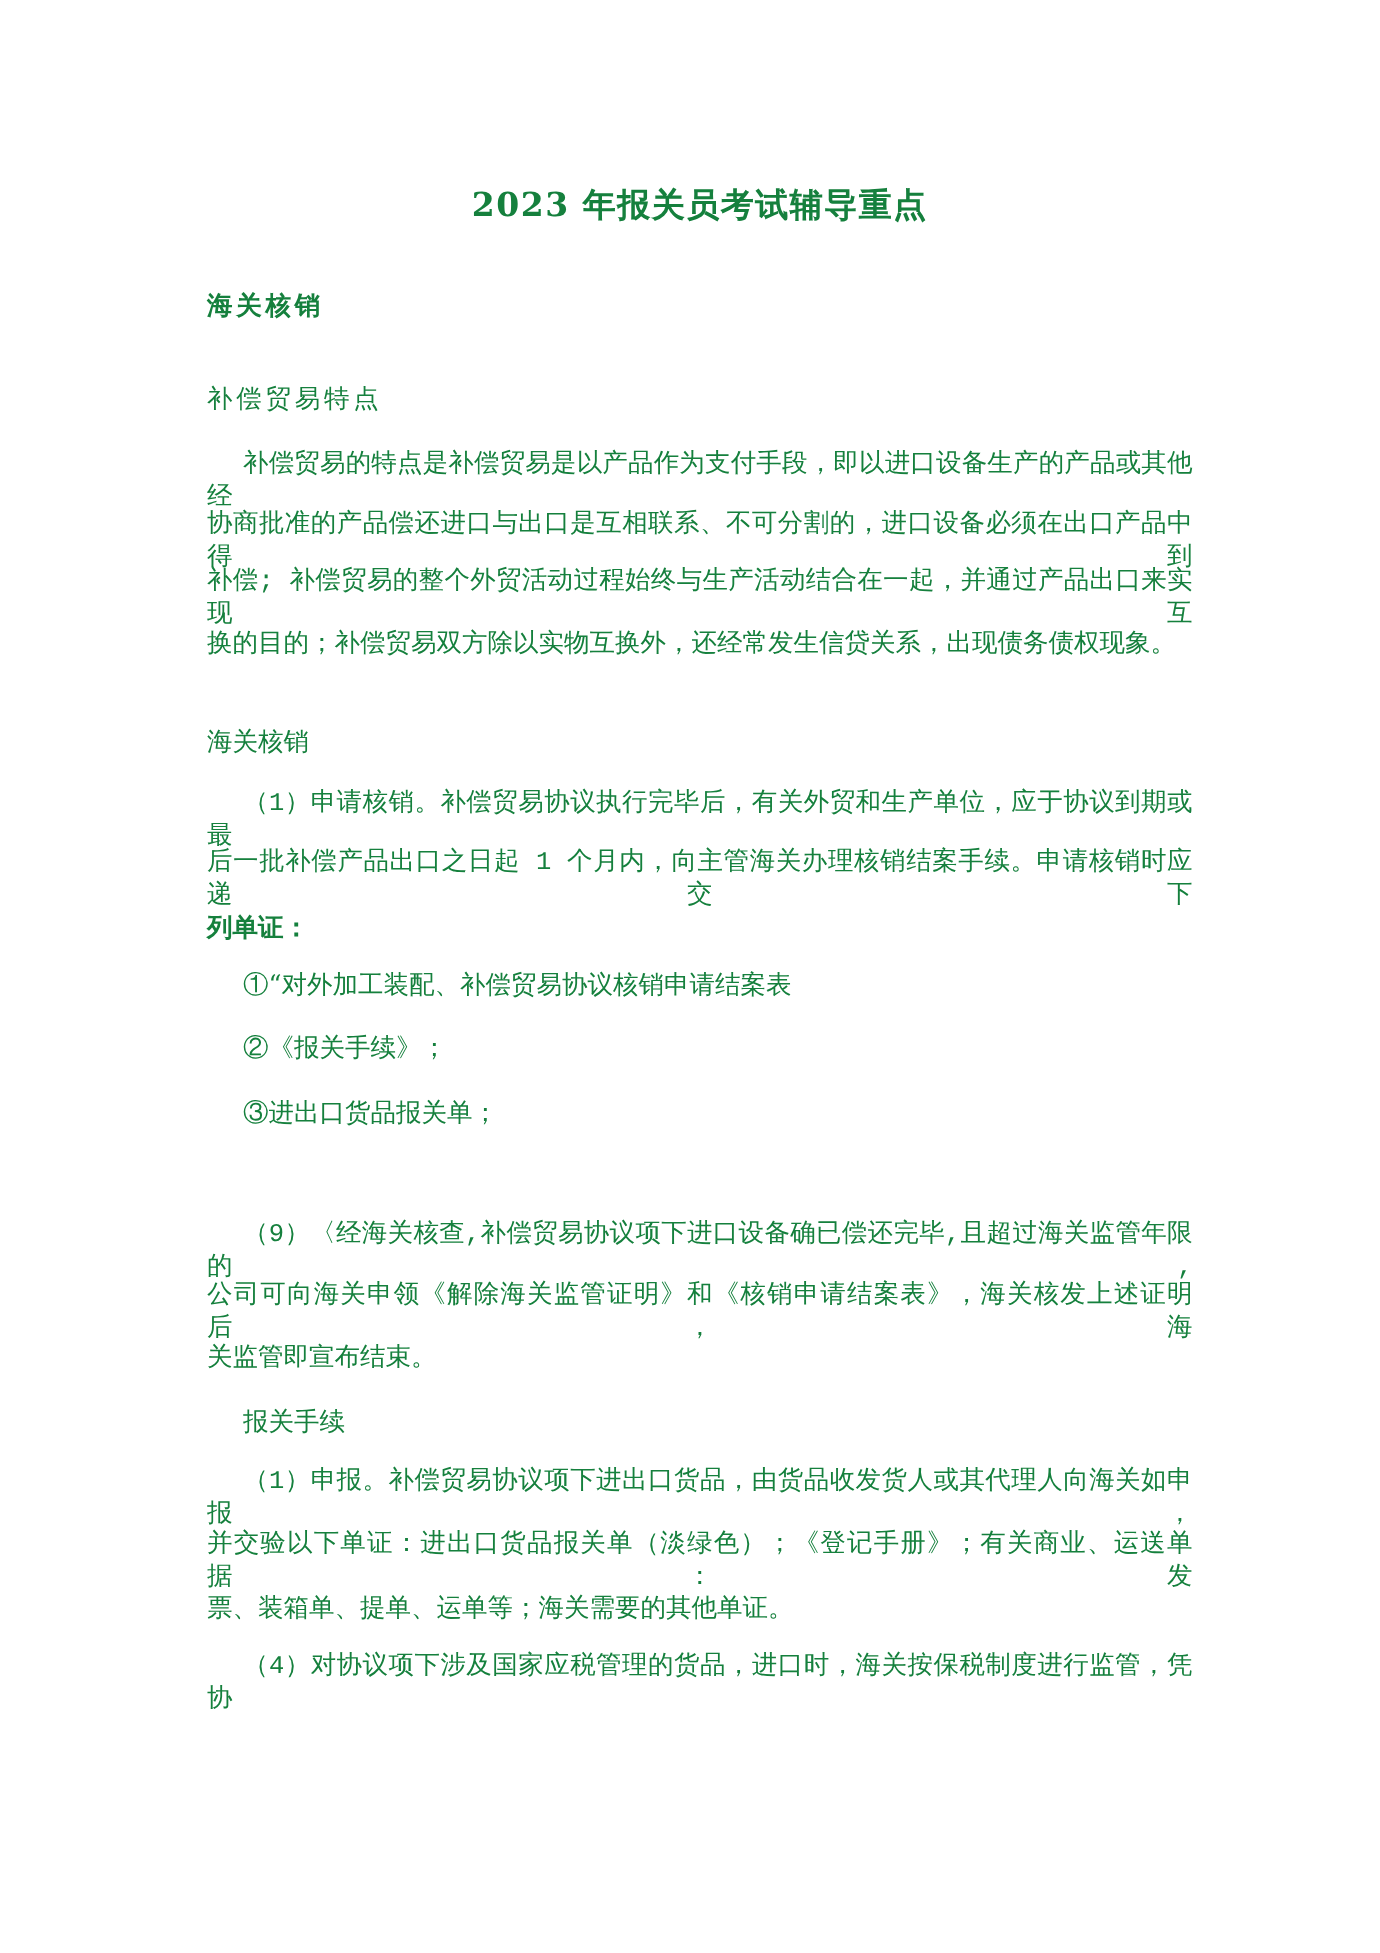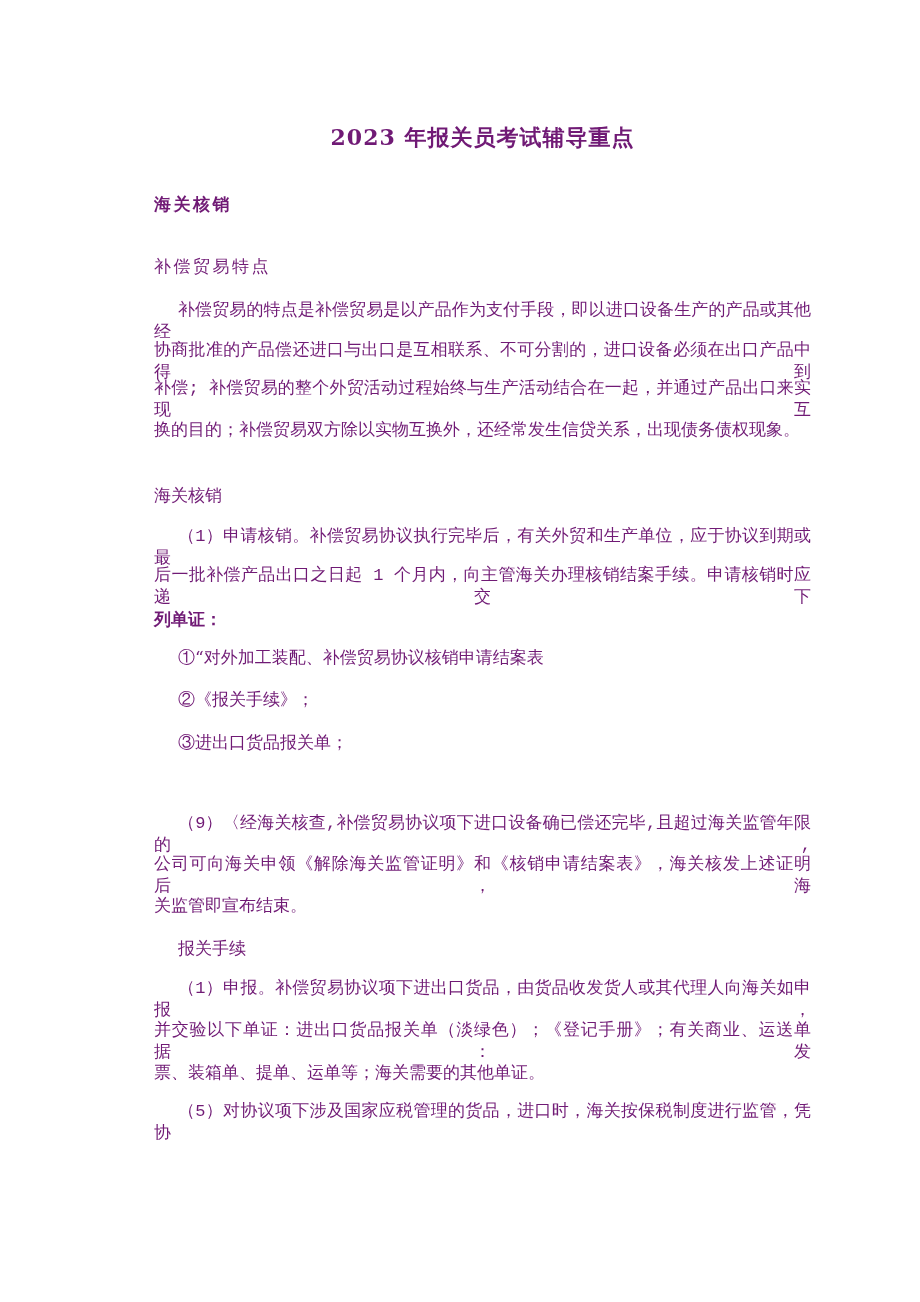--- a/index.html
+++ b/index.html
@@ -17,26 +17,26 @@
   }
   .content {
     position: absolute;
     left: 138px;
     top: 0;
     width: 657px;
     height: 1302px;
   }
   .ln {
     position: absolute;
-    left: 16px;
+    left: 0;
     width: 657px;
     font-family: "DejaVu Serif", "Liberation Serif", serif;
     font-size: 17px;
     line-height: 22px;
-    color: #701a75;
+    color: #15803d;
     white-space: nowrap;
   }
   .ln.justify {
     white-space: normal;
     text-align: justify;
     text-align-last: justify;
     font-family: Liberation Mono, monospace;
   }
   .ln.indent {
     text-indent: 24px;
@@ -75,15 +75,15 @@
       <div class="ln indent" style="top: 646px;">①“对外加工装配、补偿贸易协议核销申请结案表</div>
       <div class="ln indent" style="top: 688px;">②《报关手续》；</div>
       <div class="ln indent" style="top: 731px;">③进出口货品报关单；</div>
       <div class="ln indent justify" style="top: 813px;">（9）〈经海关核查,补偿贸易协议项下进口设备确已偿还完毕,且超过海关监管年限的,</div>
       <div class="ln justify" style="top: 854px;">公司可向海关申领《解除海关监管证明》和《核销申请结案表》，海关核发上述证明后，海</div>
       <div class="ln" style="top: 894px;">关监管即宣布结束。</div>
       <div class="ln indent" style="top: 937px;">报关手续</div>
       <div class="ln indent justify" style="top: 978px;">（1）申报。补偿贸易协议项下进出口货品，由货品收发货人或其代理人向海关如申报，</div>
       <div class="ln" style="top: 1061px;">票、装箱单、提单、运单等；海关需要的其他单证。</div>
       <div class="ln justify" style="top: 1020px;">并交验以下单证：进出口货品报关单（淡绿色）；《登记手册》；有关商业、运送单据：发</div>
-      <div class="ln indent justify" style="top: 1101px;">（5）对协议项下涉及国家应税管理的货品，进口时，海关按保税制度进行监管，凭协</div>
+      <div class="ln indent justify" style="top: 1101px;">（4）对协议项下涉及国家应税管理的货品，进口时，海关按保税制度进行监管，凭协</div>
     </div>
 </div>
 
 </body></html>

